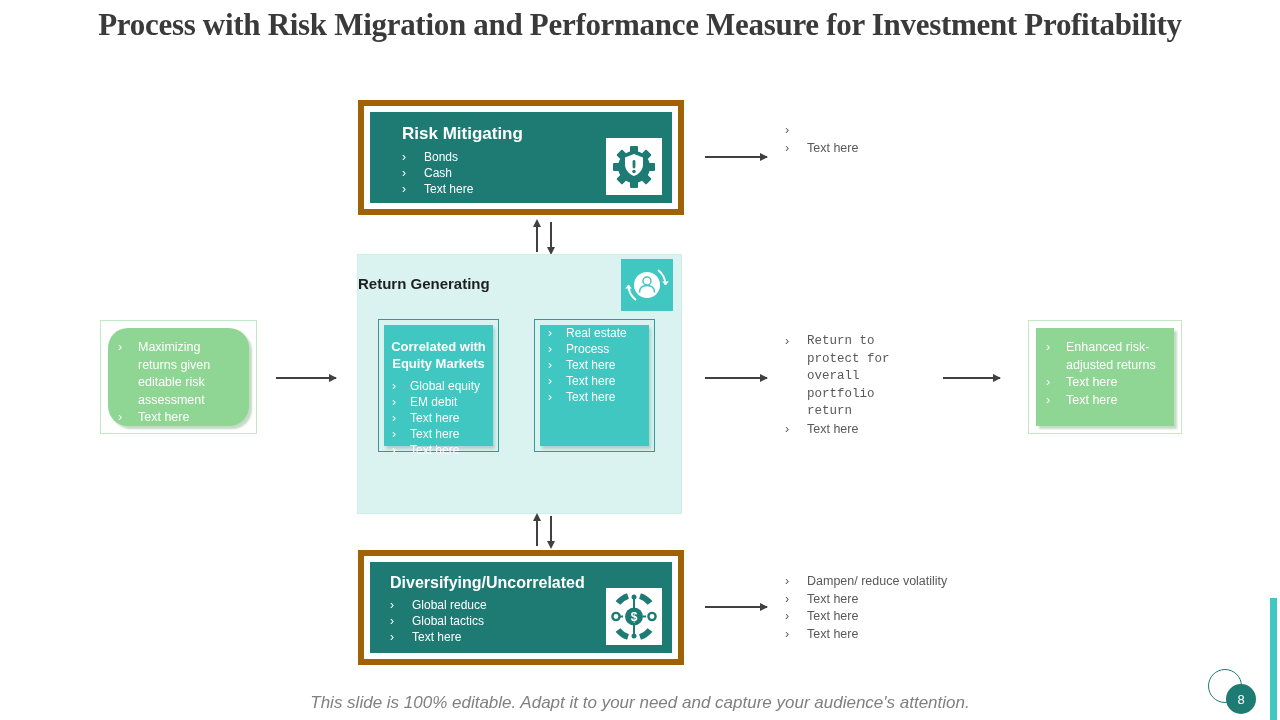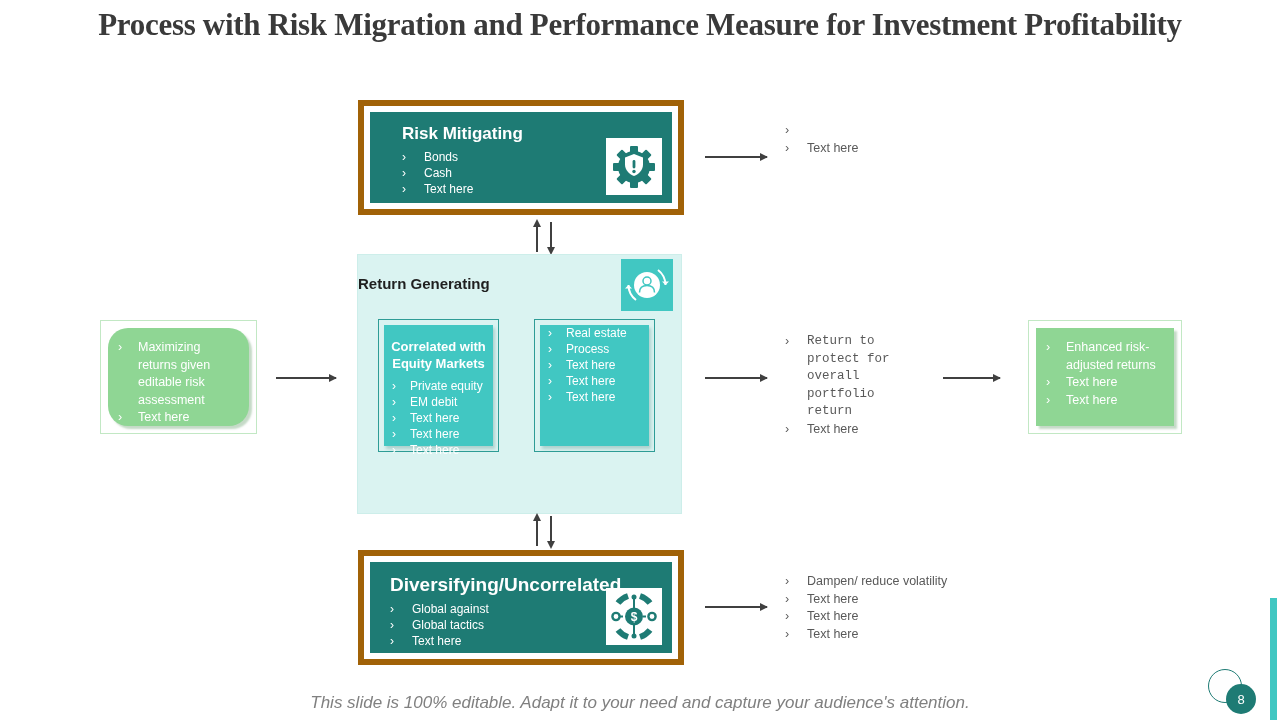--- a/index.html
+++ b/index.html
@@ -10,21 +10,21 @@
   }
   .title {
     position:absolute; top:4px; left:60px; width:1160px; text-align:center;
     font-family:"Liberation Serif", serif; font-weight:bold; font-size:31px;
     line-height:1.33; color:#3a3a3a; letter-spacing:-0.3px;
   }
   
   .outer-box { position:absolute; border:6px solid #a16207; background:#fff; padding:6px; }
   .dark-fill { position:relative; width:100%; height:100%; background:#1e7b74; }
   .dark-fill .box-title { color:#fff; font-weight:bold; padding:12px 0 5px 32px; font-size:17px; }
-  .bottom .dark-fill .box-title { font-size:19px; padding:12px 0 5px 20px; }
+  .bottom .dark-fill .box-title { font-size:16px; padding:12px 0 5px 20px; }
   ul.bullets { list-style:none; }
   ul.bullets li { display:flex; align-items:flex-start; }
   .marker { flex:0 0 22px; text-align:left; }
   .dark-fill ul.bullets { padding-left:32px; }
   .dark-fill ul.bullets li { color:#fff; font-size:12px; line-height:16px; }
   .bottom .dark-fill ul.bullets { padding-left:20px; }
   .icon-plate { position:absolute; right:10px; bottom:8px; width:56px; height:57px; background:#fff; }
   
   .mid-container { position:absolute; left:357px; top:254px; width:325px; height:260px;
     background:#daf3f1; border:1px solid #cdeeea; }
@@ -161,21 +161,21 @@
         <polygon points="7.5,26 4,29.5 11,29.5" fill="#ffffff"></polygon>
       </svg>
     </div>
 
     <div class="sub-box" style="left:20px;">
       <div class="sub-fill">
         <div class="sub-title">Correlated with Equity Markets</div>
         <ul class="bullets">
           <li>
               <span class="marker">›</span>
-              <span>Private equity</span>
+              <span>Global equity</span>
             </li>
           <li>
               <span class="marker">›</span>
               <span>EM debit</span>
             </li>
           <li>
               <span class="marker">›</span>
               <span>Text here</span>
             </li>
           <li>
@@ -273,21 +273,21 @@
 
   <div class="v-line v-up" style="left:536px; top:520px;"></div>
   <div class="v-line v-down" style="left:550px; top:516px;"></div>
 
   <div class="outer-box bottom" style="left:358px; top:550px; width:326px; height:115px;">
     <div class="dark-fill">
       <div class="box-title">Diversifying/Uncorrelated</div>
       <ul class="bullets">
         <li>
             <span class="marker">›</span>
-            <span>Global against</span>
+            <span>Global reduce</span>
           </li>
         <li>
             <span class="marker">›</span>
             <span>Global tactics</span>
           </li>
         <li>
             <span class="marker">›</span>
             <span>Text here</span>
           </li>
       </ul>

